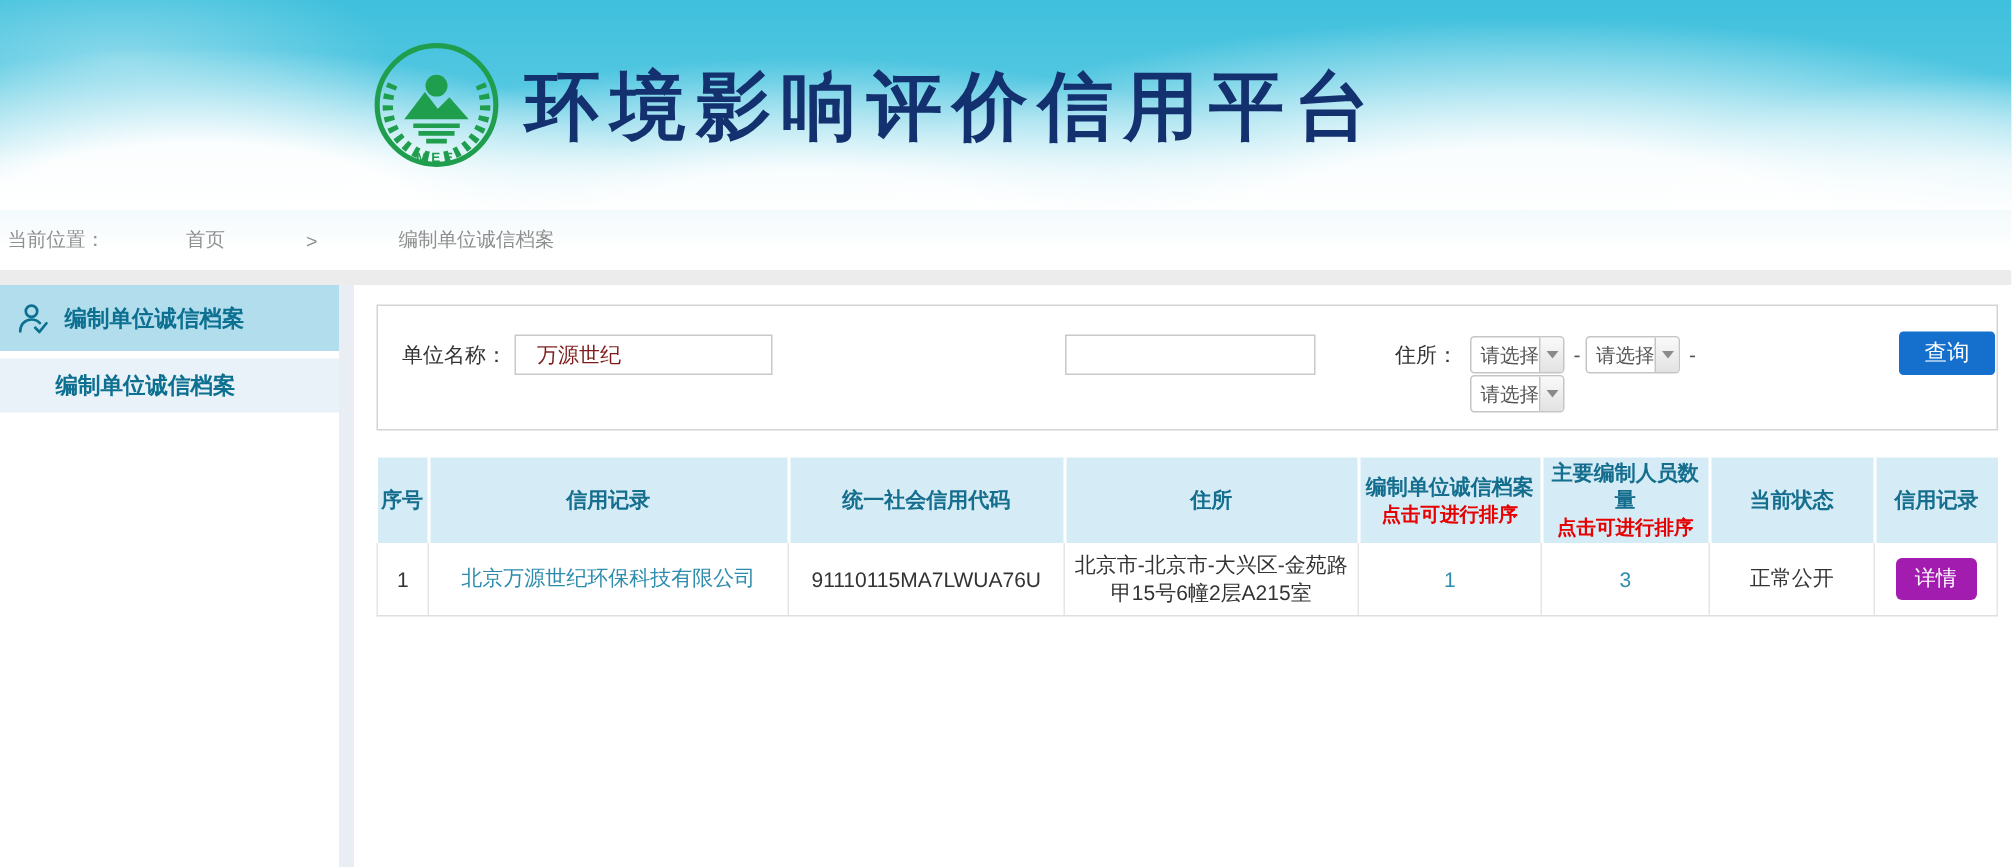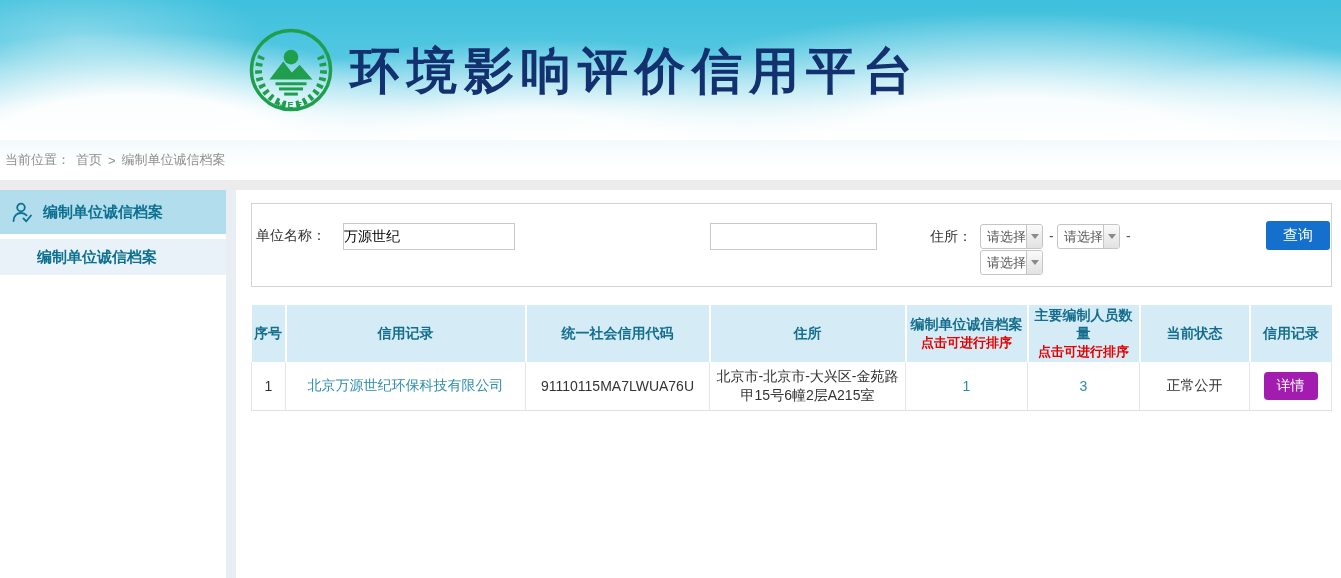--- a/index.html
+++ b/index.html
@@ -21,21 +21,21 @@
   .site-title {
     position:absolute; left:350px; top:38px;
     font-size:50px; font-weight:900; letter-spacing:7px; color:#14316f;
     font-family:"DejaVu Sans","Liberation Sans",sans-serif; white-space:nowrap;
   }
 
   
   .breadcrumb {
     height:40px; display:flex; align-items:center; padding-left:5px;
     background:linear-gradient(180deg,#f3fafc 0%,#ffffff 70%);
-    font-size:13px; color:#8f8f8f;
+    font-size:13px; color:#8f8f8f;gap:48px;
   }
   .breadcrumb span { margin-right:6px; }
   .breadcrumb .crumb-link { cursor:pointer; }
 
   .gray-band { height:10px; background:#ececec; }
 
   
   .content { display:flex; height:388px; background:#fff; }
   .sidebar { width:227px; background:#fff; }
   .side-strip { width:10px; background:#e8eef3; }
@@ -52,22 +52,22 @@
     background:#e9f2f8; font-size:15px; font-weight:bold; color:#0d7090; cursor:pointer;
   }
 
   
   .search-panel {
     position:relative; margin:13px 9px 0 15px; height:84px;
     border:1px solid #d4d4d4; background:#fff;
   }
   .sp-label { position:absolute; font-size:14px; color:#333; line-height:26px; white-space:nowrap; }
   .sp-input {
-    position:absolute; height:27px; border:1px solid #c9c9c9; padding:0 0;
-    font-size:14px; color:#000000; outline:none; font-family:Liberation Sans, sans-serif;
+    position:absolute; height:27px; border:1px solid #c9c9c9; padding:0 14px;
+    font-size:14px; color:#7f1d1d; outline:none; font-family:Liberation Sans, sans-serif;
   }
   .combo {
     position:absolute; width:63px; height:25px; border:1px solid #c5c5c5; border-radius:3px;
     background:#fff; display:flex; overflow:hidden; cursor:pointer;
   }
   .combo-text { flex:1; font-size:13px; color:#555; line-height:23px; padding-left:6px; white-space:nowrap; }
   .combo-btn {
     width:17px; border-left:1px solid #c5c5c5; background:linear-gradient(#fafafa,#e2e2e2);
     display:flex; align-items:center; justify-content:center;
   }
@@ -141,21 +141,21 @@
       <span class="lbl">编制单位诚信档案</span>
     </div>
     <div class="side-subitem">编制单位诚信档案</div>
   </div>
 
   <div class="side-strip"></div>
 
   <div class="main">
 
     <div class="search-panel">
-      <span class="sp-label" style="left:4px; top:19px;font-family:Liberation Serif, serif;">单位名称：</span>
+      <span class="sp-label" style="left:16px; top:19px;">单位名称：</span>
       <input class="sp-input" style="left: 91px; top: 19px; width: 172px;" type="text" value="万源世纪">
       <input class="sp-input" style="left: 458px; top: 19px; width: 167px;" type="text" value="">
       <span class="sp-label" style="left:678px; top:19px;">住所：</span>
 
       <div class="combo" style="left:728px; top:20px;">
         <span class="combo-text">请选择</span>
         <span class="combo-btn">
             <span class="tri-down"></span>
           </span>
       </div>

